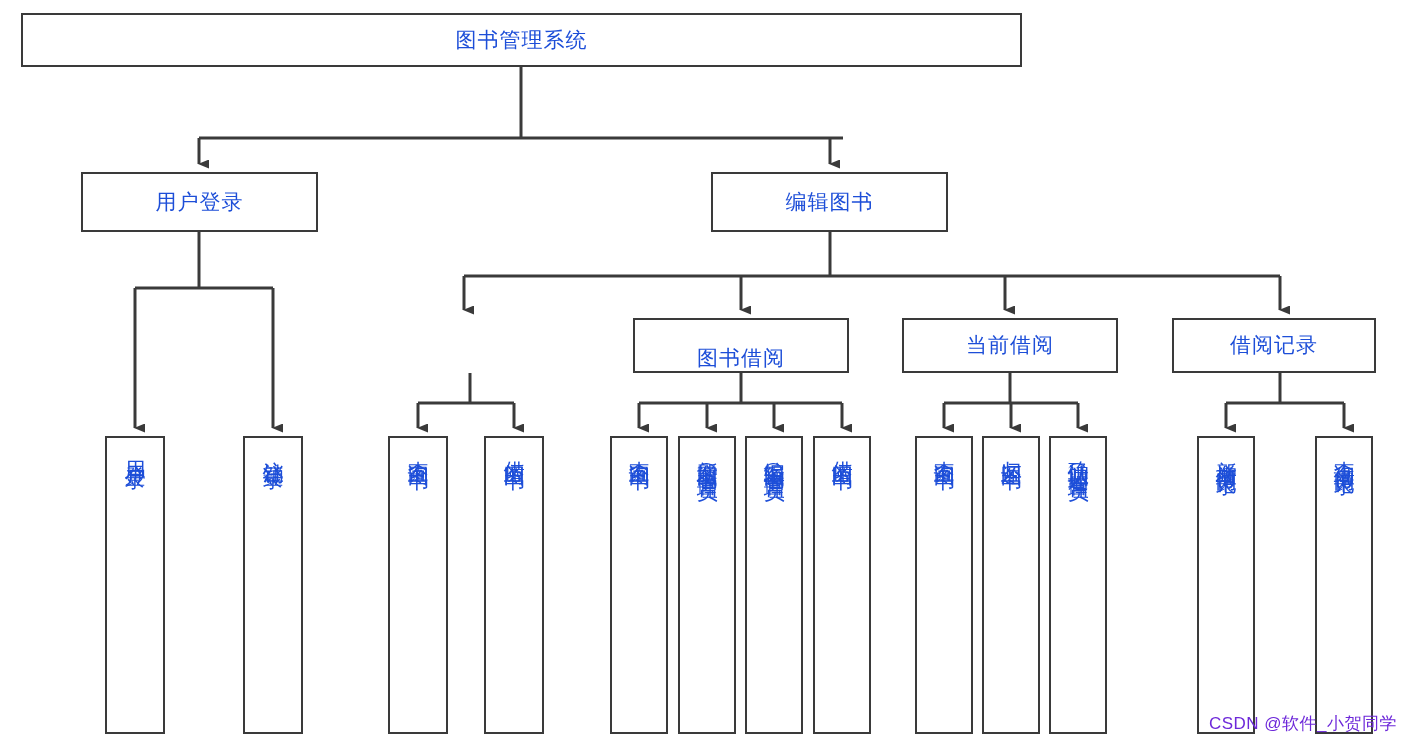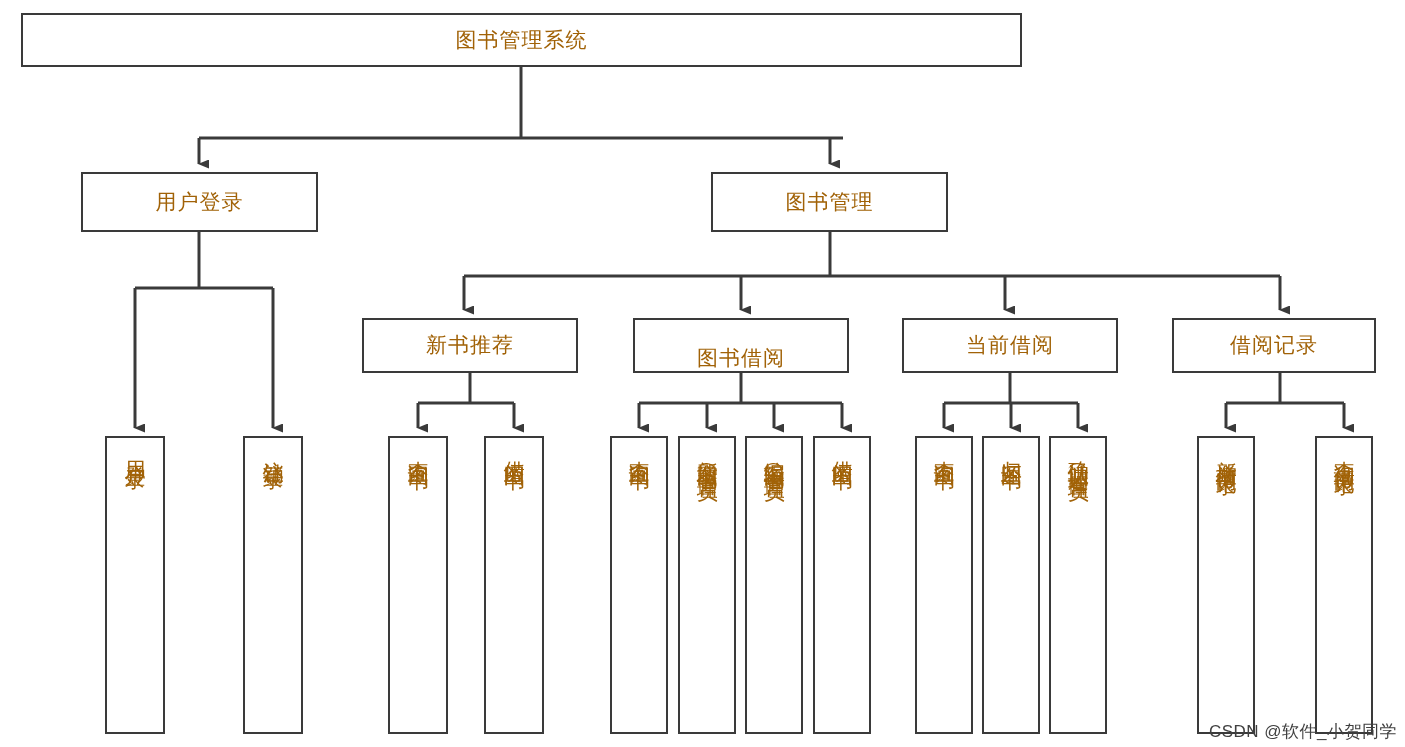--- a/index.html
+++ b/index.html
@@ -33,41 +33,41 @@
     display: flex;
     align-items: center;
     justify-content: center;
     color: #1a1a1a;
   }
   .node .label {
     font-size: 21px;
     line-height: 1.25;
     letter-spacing: 1px;
     white-space: nowrap;
-    color: #a16207;
+    color: #1d4ed8;
   }
   .node.vertical {
     align-items: flex-start;
     padding-top: 6px;
   }
   .node.vertical .label {
     writing-mode: vertical-rl;
     text-orientation: upright;
     font-size: 21px;
     line-height: 1.08;
     letter-spacing: 3px;
     white-space: nowrap;
     display: block;
   }
   .watermark {
     position: absolute;
     right: 8px;
-    bottom: 4px;
+    bottom: 12px;
     font-size: 17px;
-    color: #404040;
+    color: #6d28d9;
     letter-spacing: 0.5px;
     white-space: nowrap;
     user-select: none;
   }
 </style>
 </head>
 <body>
 
 <div id="canvas">
 
@@ -122,26 +122,23 @@
   </svg>
 
   <div class="node" style="left:21px;top:13px;width:1001px;height:54px;">
     <span class="label">图书管理系统</span>
   </div>
 
   <div class="node" style="left:81px;top:172px;width:237px;height:60px;">
     <span class="label">用户登录</span>
   </div>
   <div class="node" style="left:711px;top:172px;width:237px;height:60px;">
-    <span class="label">图书管理</span>
+    <span class="label">编辑图书</span>
   </div>
 
-  <div class="node" style="left:362px;top:318px;width:216px;height:55px;">
-    <span class="label">新书推荐</span>
-  </div>
   <div class="node" style="left:633px;top:318px;width:216px;height:55px;align-items:flex-end;">
     <span class="label">图书借阅</span>
   </div>
   <div class="node" style="left:902px;top:318px;width:216px;height:55px;">
     <span class="label">当前借阅</span>
   </div>
   <div class="node" style="left:1172px;top:318px;width:204px;height:55px;">
     <span class="label">借阅记录</span>
   </div>
 

